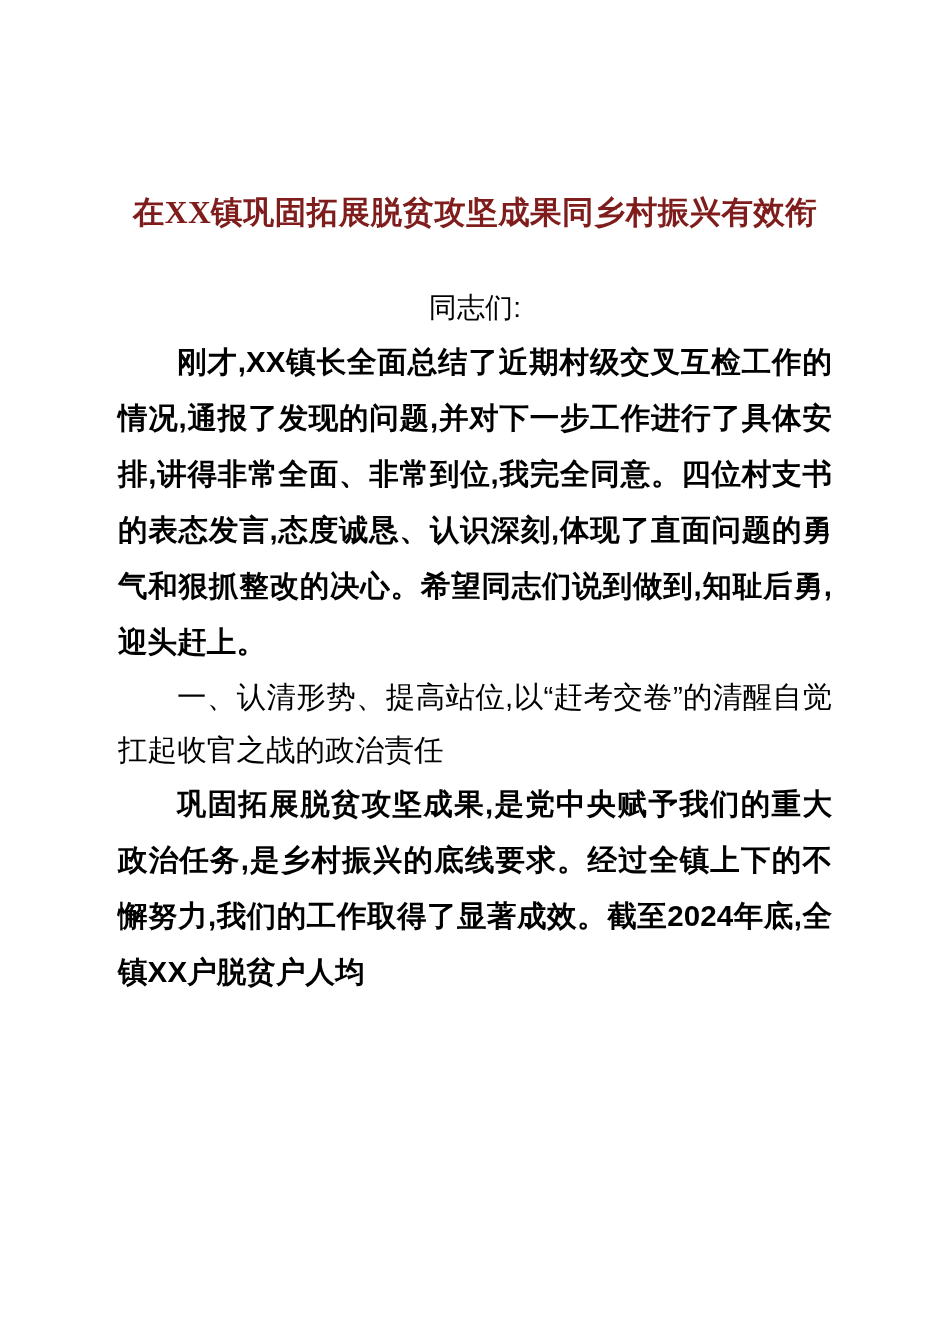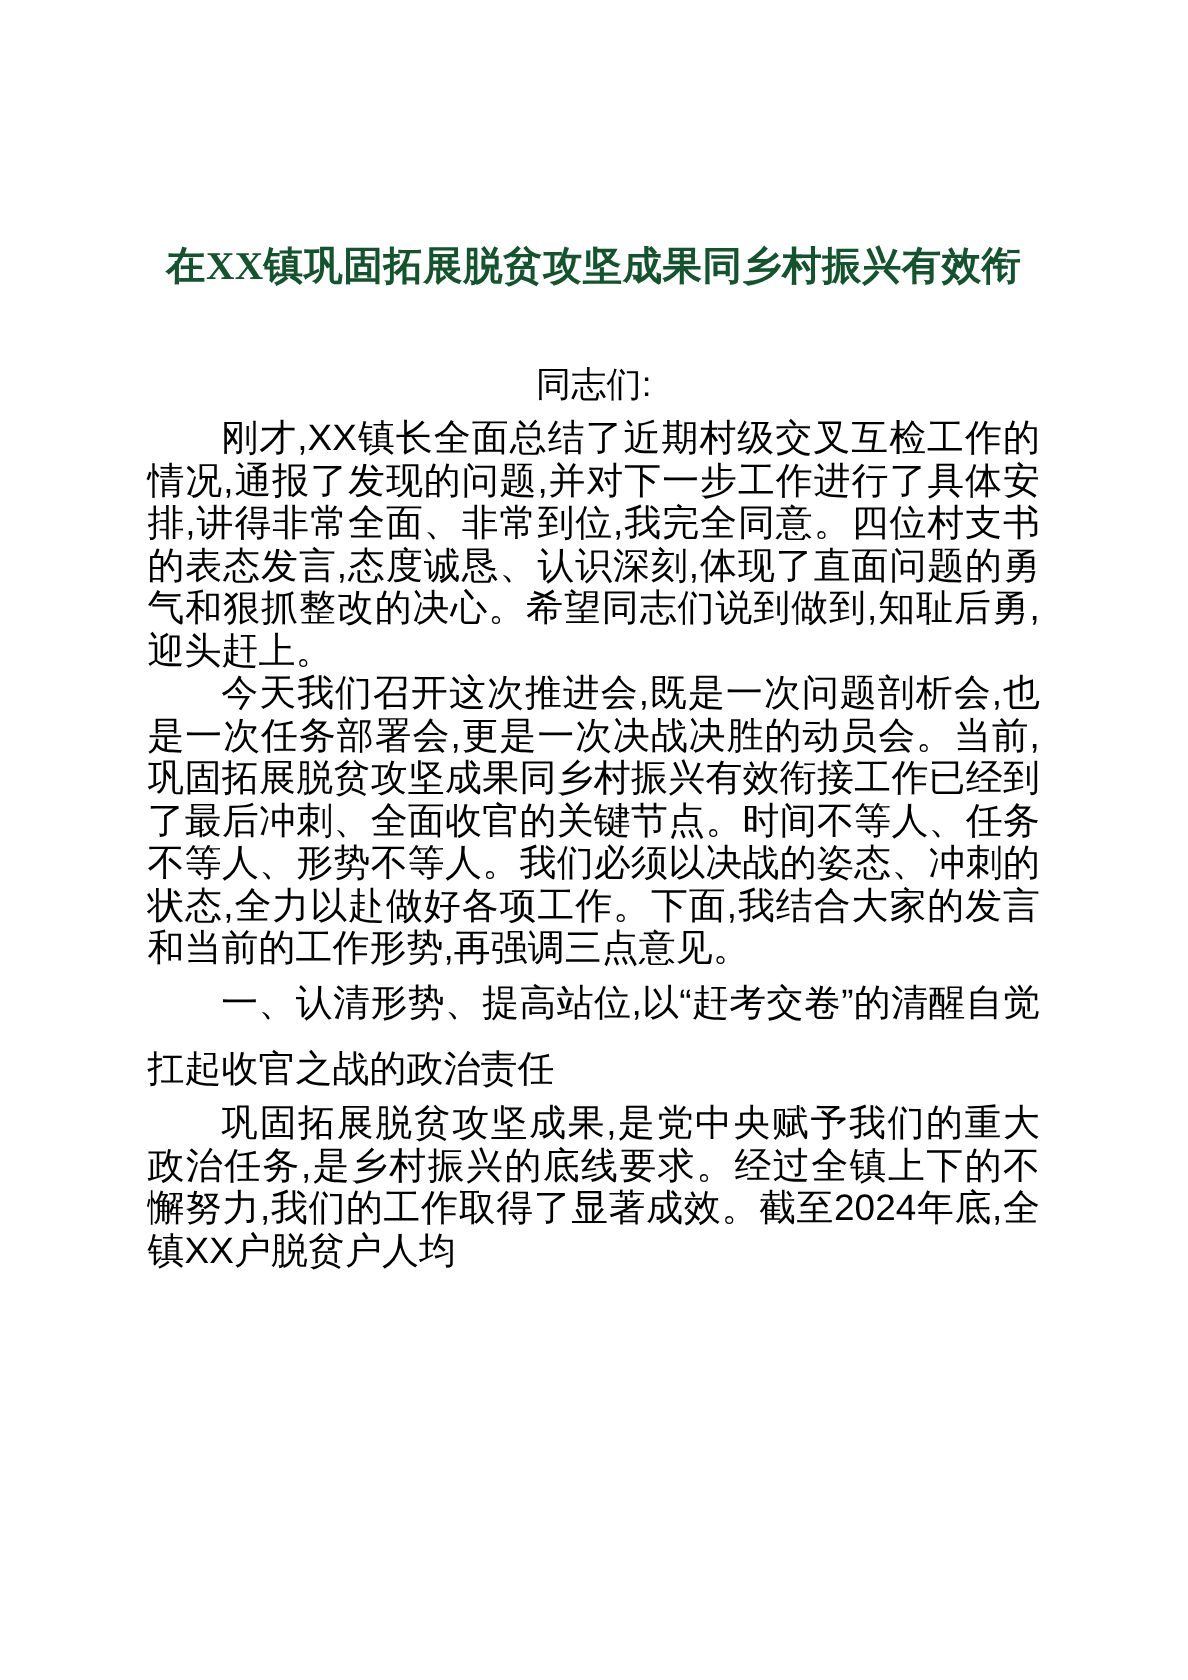--- a/index.html
+++ b/index.html
@@ -35,21 +35,21 @@
   
   .doc-title {
     margin: 0;
     padding-top: 186px;
     font-family: "Liberation Serif", "DejaVu Serif", serif;
     font-weight: 700;
     font-size: 31.5px;
     line-height: 53px;
     text-align: center;
     letter-spacing: 0.4px;
-    color: #14532d;
+    color: #7f1d1d;
   }
   .doc-title .tline {
     display: block;
     white-space: nowrap;
   }
   .doc-title .tline-2 {
     letter-spacing: 0.2px;
   }
 
   
@@ -62,27 +62,28 @@
     padding-top: 42px;
     font-size: 28px;
     line-height: 53px;
     text-align: center;
     letter-spacing: 0.2px;
   }
 
   p.para {
     margin: 0;
     font-size: 29.5px;
-    line-height: 34px;
+    line-height: 56px;
     text-align: justify;
     text-align-last: left;
     text-justify: inter-character;
     letter-spacing: 0.1px;
     word-break: break-all;
     text-indent: 2em;
+    font-weight: bold;
   }
 
   h2.section-heading {
     margin: 0;
     font-size: 29.5px;
     line-height: 53px;
     font-weight: 400;
     text-align: justify;
     text-align-last: left;
     text-justify: inter-character;
@@ -100,21 +101,20 @@
     <h1 class="doc-title">
       <span class="tline tline-1">在XX镇巩固拓展脱贫攻坚成果同乡村振兴有效衔</span>
     </h1>
 
     <div class="body-block">
 
       <div class="salutation">同志们:</div>
 
       <p class="para">刚才,XX镇长全面总结了近期村级交叉互检工作的情况,通报了发现的问题,并对下一步工作进行了具体安排,讲得非常全面、非常到位,我完全同意。四位村支书的表态发言,态度诚恳、认识深刻,体现了直面问题的勇气和狠抓整改的决心。希望同志们说到做到,知耻后勇,迎头赶上。</p>
 
-      <p class="para">今天我们召开这次推进会,既是一次问题剖析会,也是一次任务部署会,更是一次决战决胜的动员会。当前,巩固拓展脱贫攻坚成果同乡村振兴有效衔接工作已经到了最后冲刺、全面收官的关键节点。时间不等人、任务不等人、形势不等人。我们必须以决战的姿态、冲刺的状态,全力以赴做好各项工作。下面,我结合大家的发言和当前的工作形势,再强调三点意见。</p>
 
       <h2 class="section-heading">一、认清形势、提高站位,以“赶考交卷”的清醒自觉扛起收官之战的政治责任</h2>
 
       <p class="para">巩固拓展脱贫攻坚成果,是党中央赋予我们的重大政治任务,是乡村振兴的底线要求。经过全镇上下的不懈努力,我们的工作取得了显著成效。截至2024年底,全镇XX户脱贫户人均</p>
 
     </div>
   </div>
 </div>
 
 </body></html>

